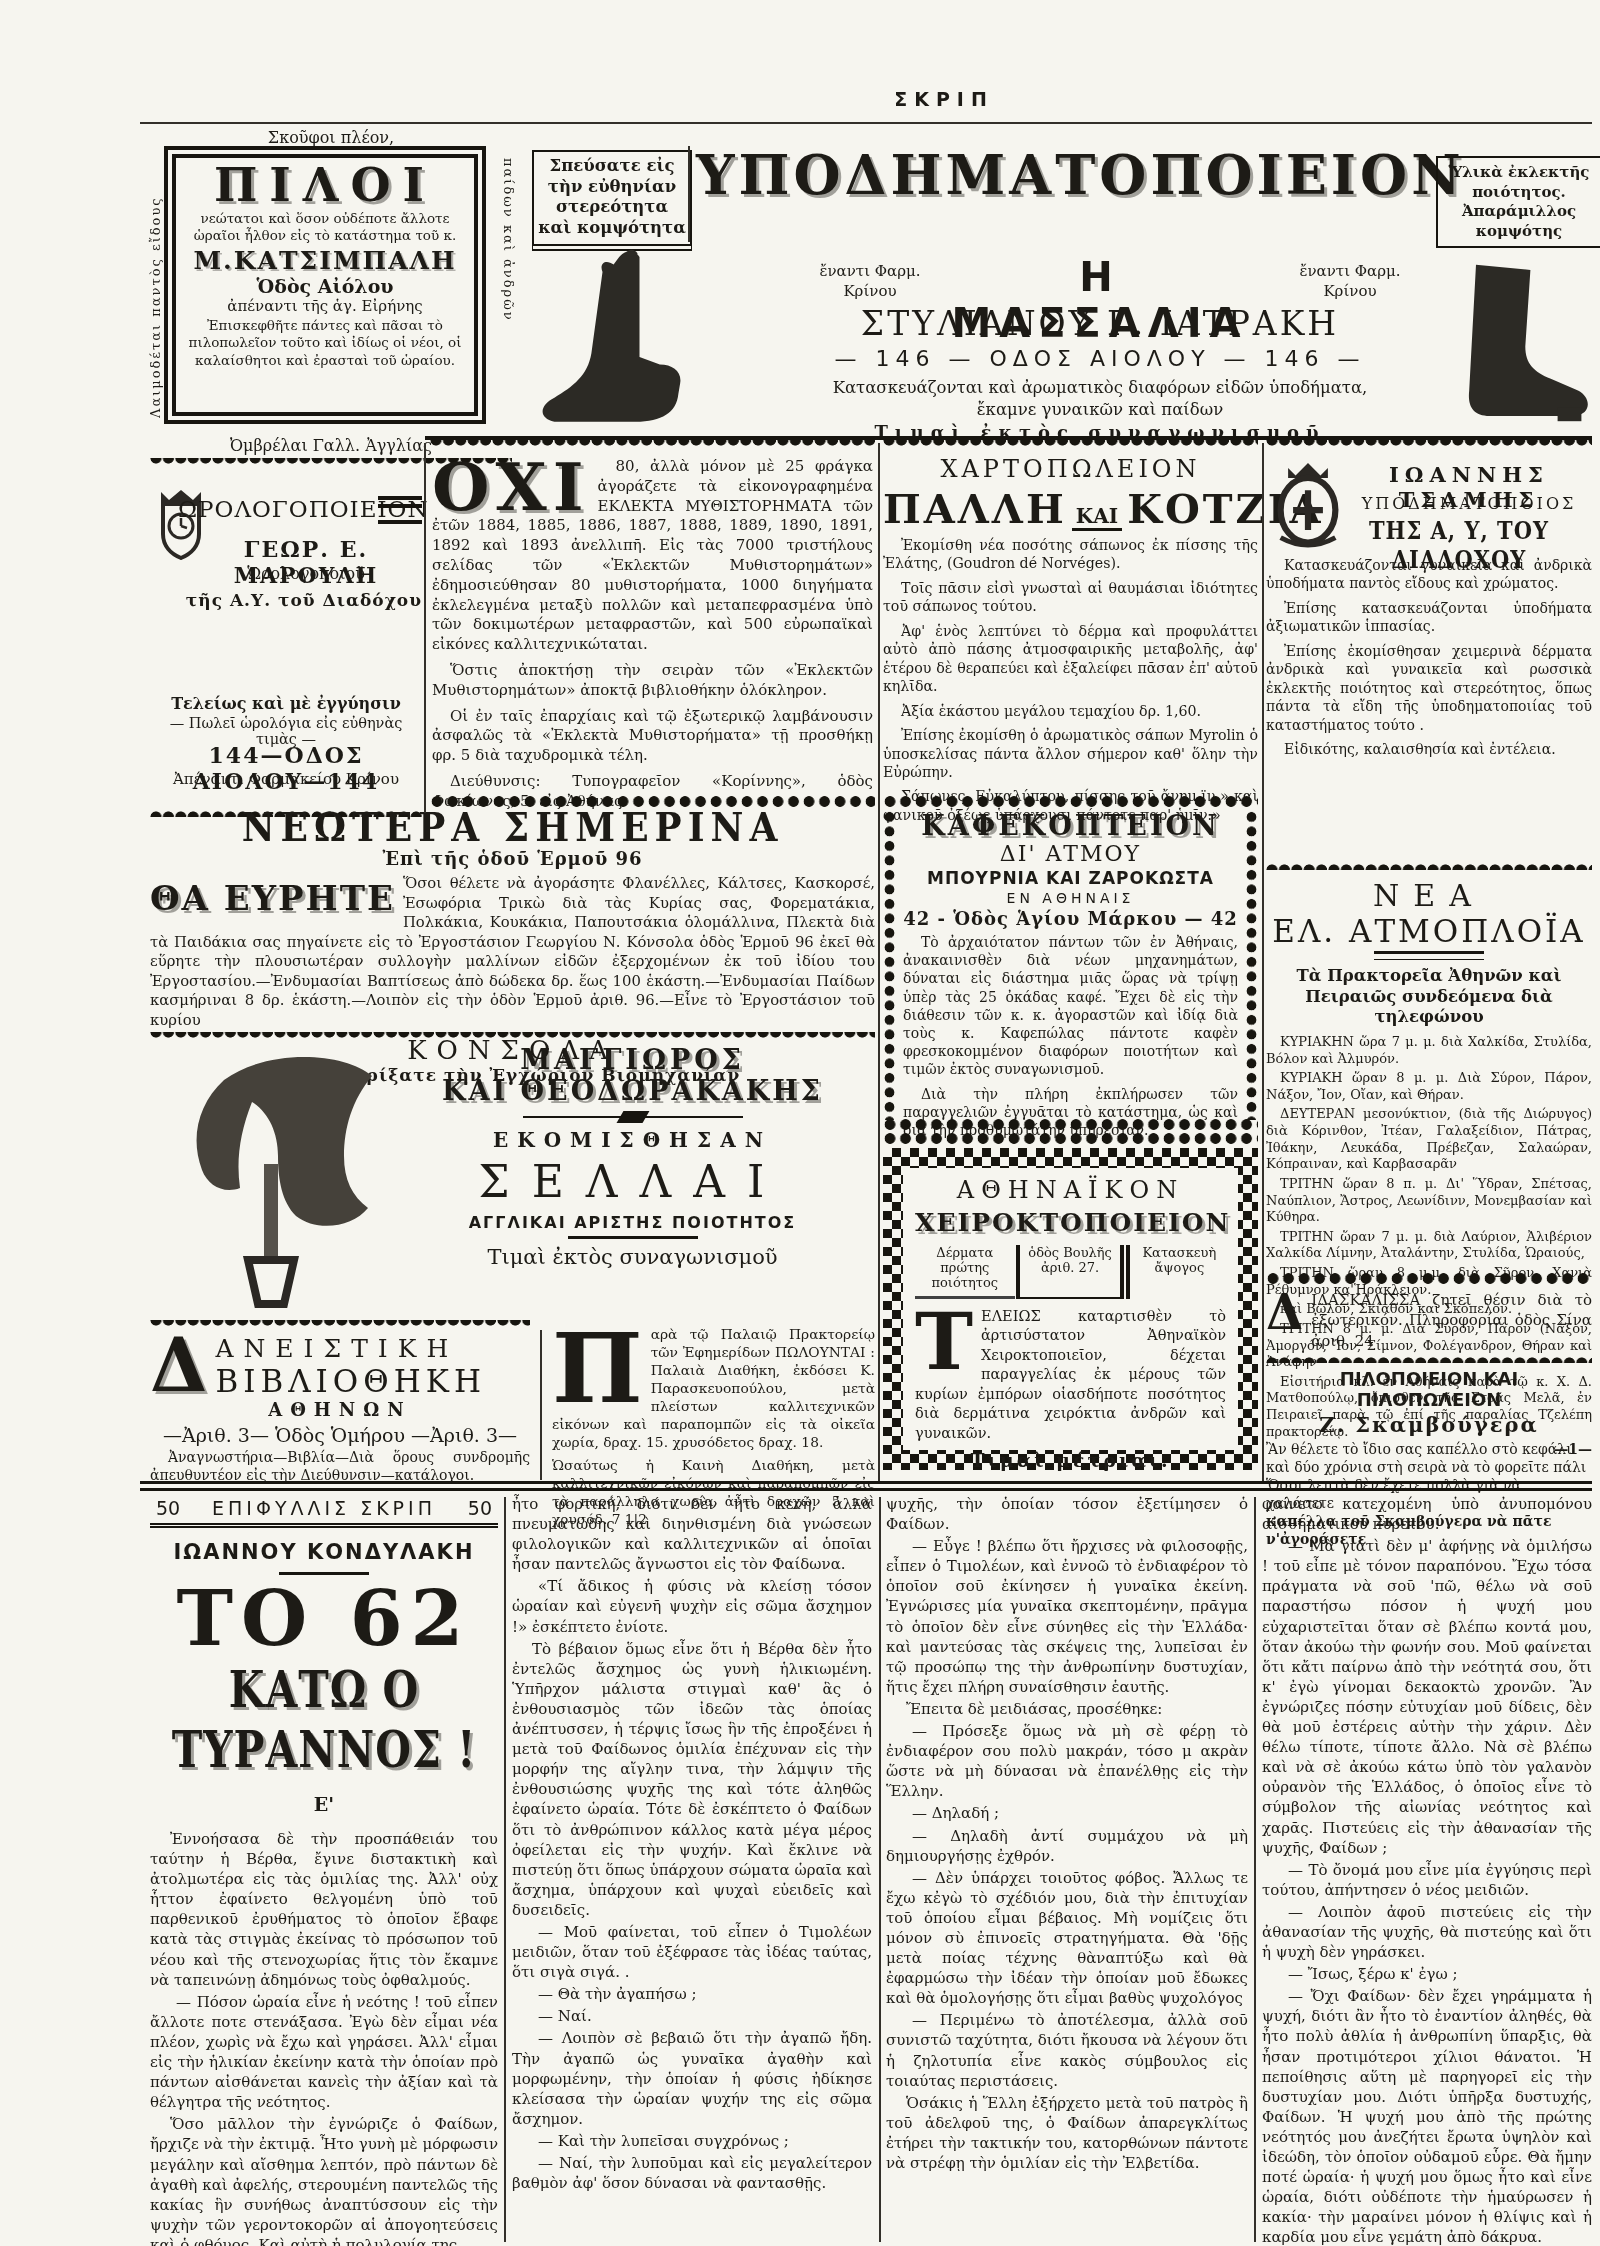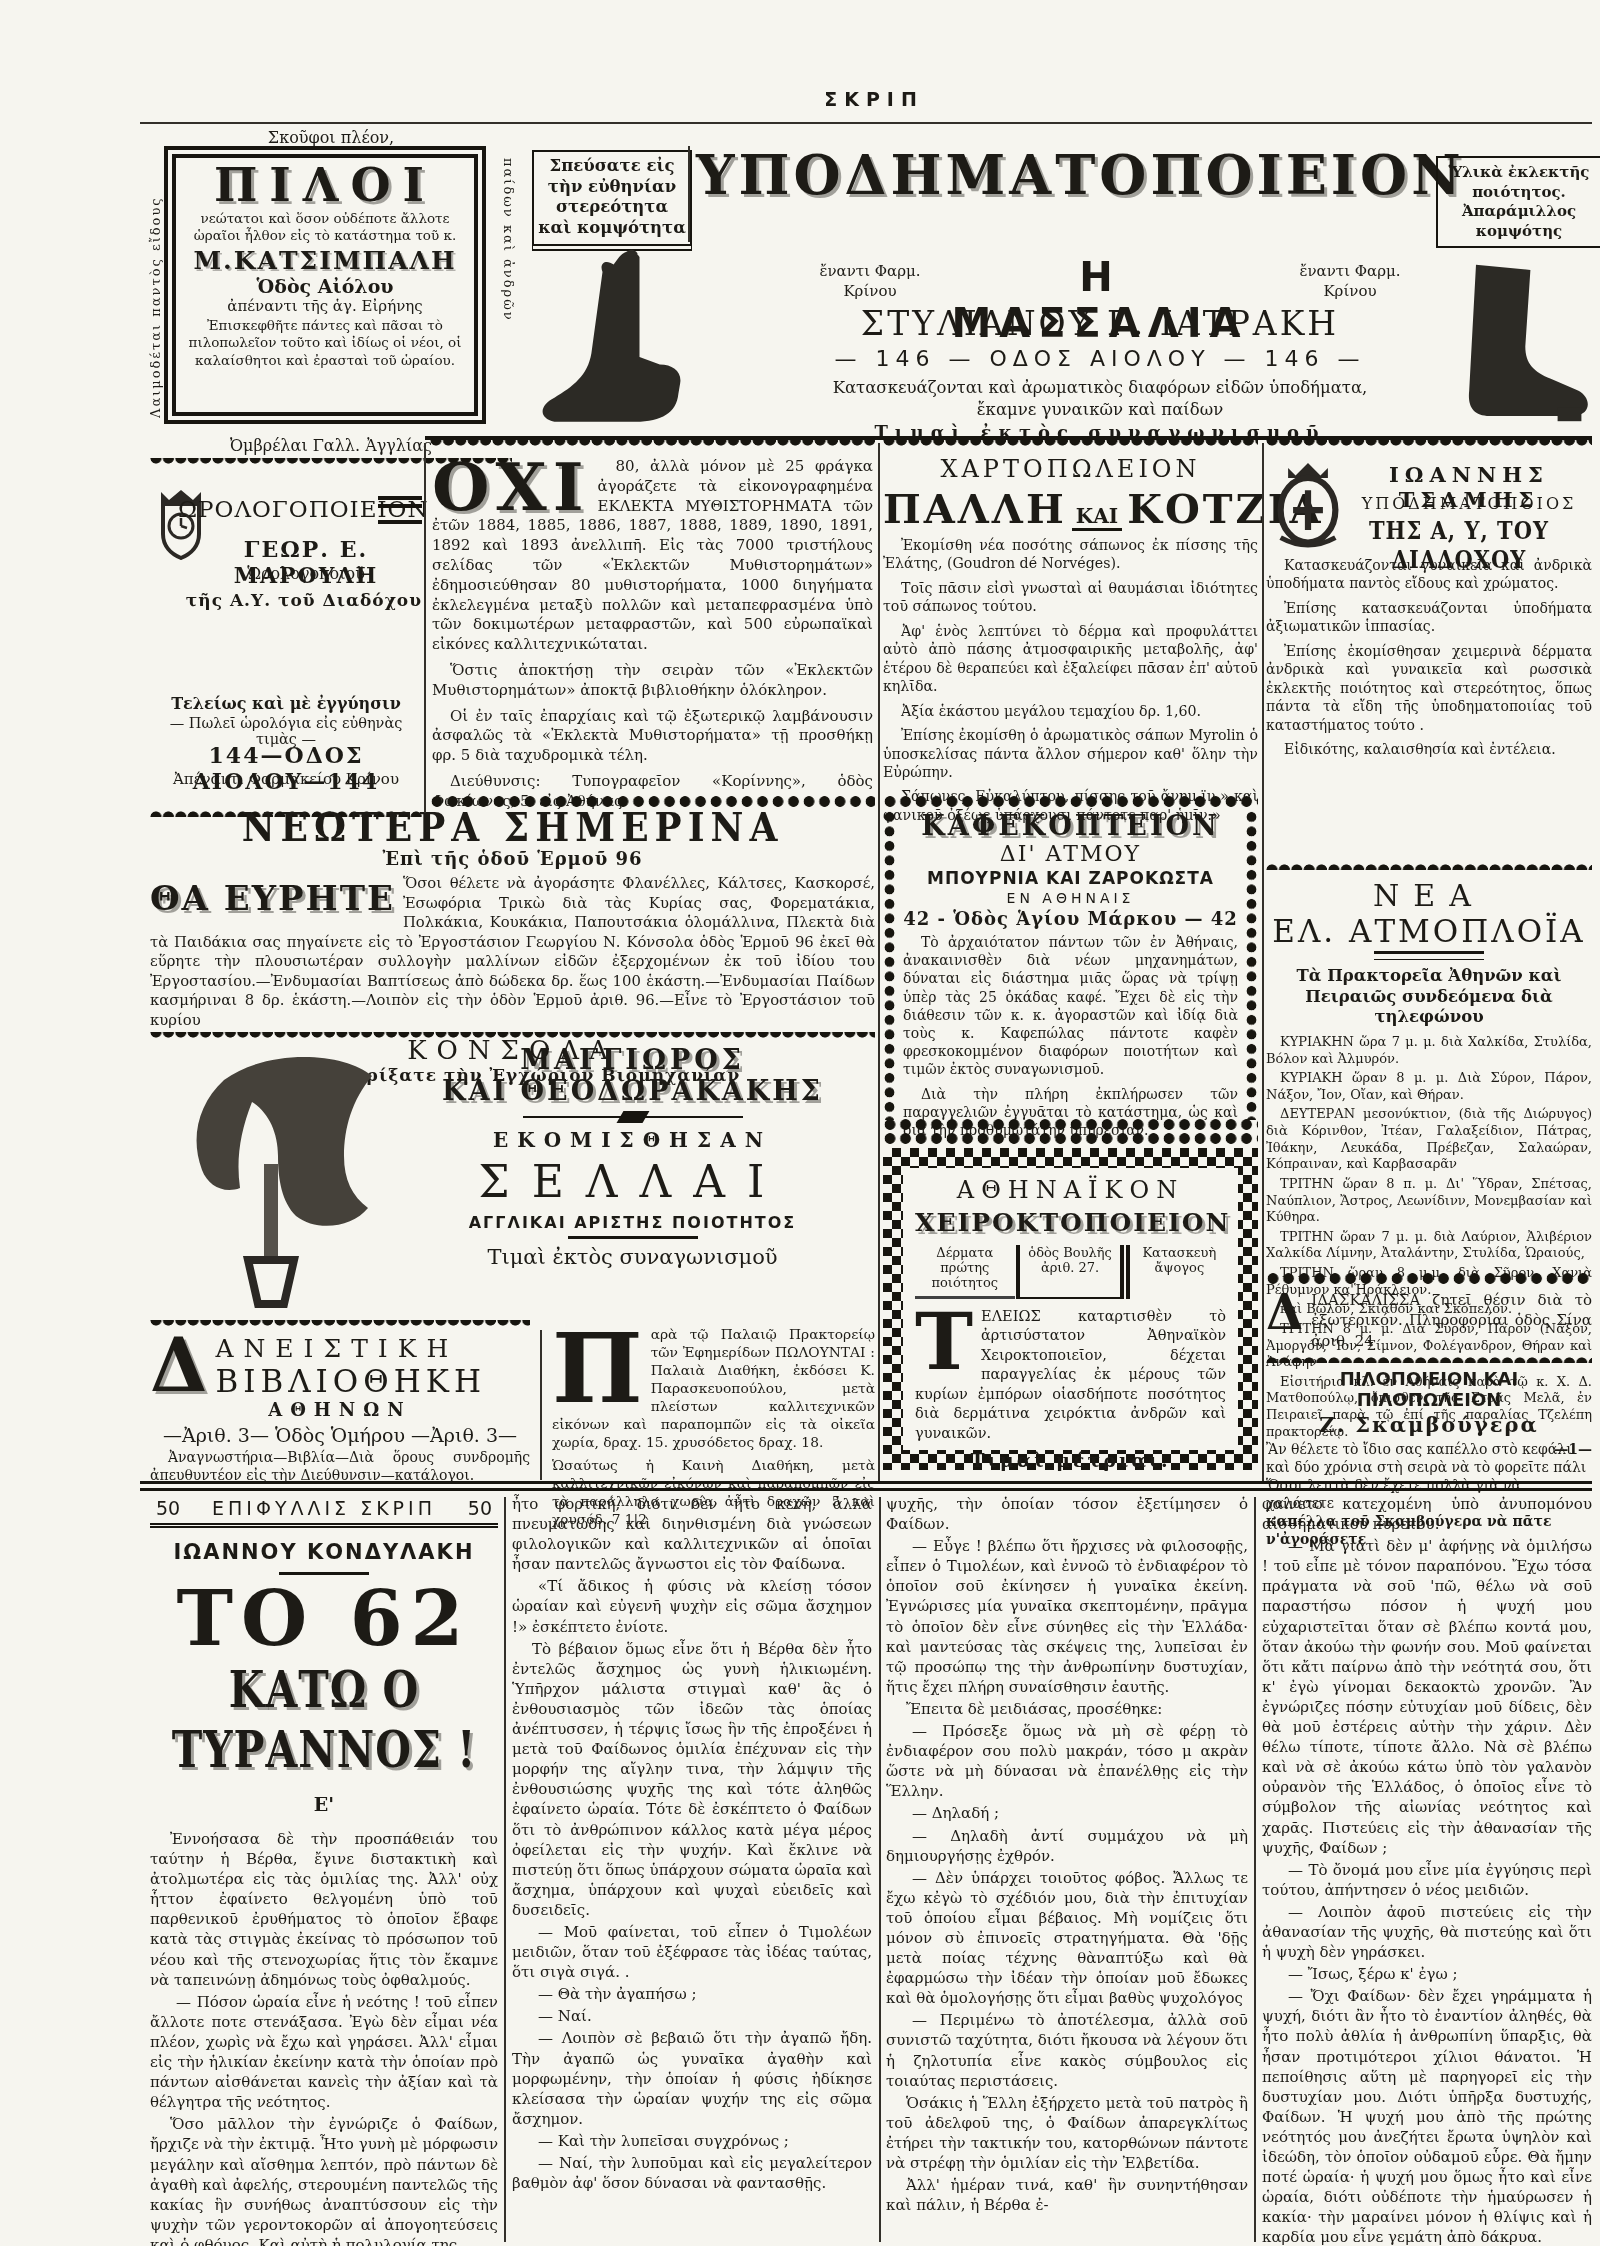--- a/index.html
+++ b/index.html
@@ -26,21 +26,21 @@
   .checker{background:repeating-conic-gradient(#17150f 0 25%,#f6f5ef 0 50%);background-size:18px 18px;}
   .smallrule{height:3px;background:#17150f;margin:4px auto;}
   .feu p{font-size:15px;line-height:1.34;margin:0 0 2px 0;text-indent:20px;text-align:justify;}
   .feu p.dia{text-indent:26px;}
 </style>
 </head>
 <body>
 
 <div id="page">
 
-  <div class="b sans ctr" style="left:784px;top:88px;width:180px;font-size:19px;font-weight:700;letter-spacing:7px;">ΣΚΡΙΠ</div>
+  <div class="b sans ctr" style="left:854px;top:88px;width:180px;font-size:19px;font-weight:700;letter-spacing:7px;">ΣΚΡΙΠ</div>
   <div class="hthin" style="left:140px;top:122px;width:1452px;"></div>
 
   <section class="b" style="left:150px;top:128px;width:362px;height:300px;">
     <div class="ctr" style="font-size:16px;">Σκοῦφοι πλέον,</div>
     <div style="position:absolute;left:22px;top:26px;width:306px;height:262px;border:4px solid #17150f;outline:4px solid #17150f;outline-offset:4px;padding:4px 10px;box-sizing:border-box;text-align:center;">
       <div class="shadowed" style="font-size:46px;font-weight:700;letter-spacing:12px;line-height:1;">ΠΙΛΟΙ</div>
       <div style="font-size:13.5px;line-height:1.25;margin-top:2px;">νεώτατοι καὶ ὅσον οὐδέποτε ἄλλοτε ὡραῖοι ἦλθον εἰς τὸ κατάστημα τοῦ κ.</div>
       <div style="font-size:25px;font-weight:700;letter-spacing:2px;margin-top:2px;text-shadow:2px 2px 0 rgba(23,21,15,0.3);">Μ.ΚΑΤΣΙΜΠΑΛΗ</div>
       <div style="font-size:19px;font-weight:700;">Ὁδὸς Αἰόλου</div>
       <div style="font-size:15px;">ἀπέναντι τῆς ἁγ. Εἰρήνης</div>
@@ -323,21 +323,20 @@
   <section class="b feu" style="left:886px;top:1494px;width:362px;height:748px;">
     <p style="text-indent:0;">ψυχῆς, τὴν ὁποίαν τόσον ἐξετίμησεν ὁ Φαίδων.</p>
     <p class="dia">— Εὖγε ! βλέπω ὅτι ἤρχισες νὰ φιλοσοφῇς, εἶπεν ὁ Τιμολέων, καὶ ἐννοῶ τὸ ἐνδιαφέρον τὸ ὁποῖον σοῦ ἐκίνησεν ἡ γυναῖκα ἐκείνη. Ἐγνώρισες μία γυναῖκα σκεπτομένην, πρᾶγμα τὸ ὁποῖον δὲν εἶνε σύνηθες εἰς τὴν Ἑλλάδα· καὶ μαντεύσας τὰς σκέψεις της, λυπεῖσαι ἐν τῷ προσώπῳ της τὴν ἀνθρωπίνην δυστυχίαν, ἥτις ἔχει πλήρη συναίσθησιν ἑαυτῆς.</p>
     <p>Ἔπειτα δὲ μειδιάσας, προσέθηκε:</p>
     <p class="dia">— Πρόσεξε ὅμως νὰ μὴ σὲ φέρῃ τὸ ἐνδιαφέρον σου πολὺ μακράν, τόσο μ ακρὰν ὥστε νὰ μὴ δύνασαι νὰ ἐπανέλθῃς εἰς τὴν Ἕλλην.</p>
     <p class="dia">— Δηλαδή ;</p>
     <p class="dia">— Δηλαδὴ ἀντί συμμάχου νὰ μὴ δημιουργήσῃς ἐχθρόν.</p>
     <p class="dia">— Δὲν ὑπάρχει τοιοῦτος φόβος. Ἄλλως τε ἔχω κἐγὼ τὸ σχέδιόν μου, διὰ τὴν ἐπιτυχίαν τοῦ ὁποίου εἶμαι βέβαιος. Μὴ νομίζεις ὅτι μόνον σὺ ἐπινοεῖς στρατηγήματα. Θὰ 'δῇς μετὰ ποίας τέχνης θὰναπτύξω καὶ θὰ ἐφαρμώσω τὴν ἰδέαν τὴν ὁποίαν μοῦ ἔδωκες καὶ θὰ ὁμολογήσῃς ὅτι εἶμαι βαθὺς ψυχολόγος</p>
     <p class="dia">— Περιμένω τὸ ἀποτέλεσμα, ἀλλὰ σοῦ συνιστῶ ταχύτητα, διότι ἤκουσα νὰ λέγουν ὅτι ἡ ζηλοτυπία εἶνε κακὸς σύμβουλος εἰς τοιαύτας περιστάσεις.</p>
     <p>Ὁσάκις ἡ Ἕλλη ἐξήρχετο μετὰ τοῦ πατρὸς ἢ τοῦ ἀδελφοῦ της, ὁ Φαίδων ἀπαρεγκλίτως ἐτήρει τὴν τακτικήν του, κατορθώνων πάντοτε νὰ στρέφῃ τὴν ὁμιλίαν εἰς τὴν Ἐλβετίδα.</p>
-    <p>Ἀλλ' ἡμέραν τινά, καθ' ἣν συνηντήθησαν καὶ πάλιν, ἡ Βέρθα ἐ-</p>
   </section>
 
   <section class="b feu" style="left:1262px;top:1494px;width:330px;height:748px;">
     <p style="text-indent:0;">φαίνετο κατεχομένη ὑπὸ ἀνυπομόνου αἰσθηματικοῦ πυρετοῦ.</p>
     <p class="dia">— Μὰ γιατὶ δὲν μ' ἀφήνῃς νὰ ὁμιλήσω ! τοῦ εἶπε μὲ τόνον παραπόνου. Ἔχω τόσα πράγματα νὰ σοῦ 'πῶ, θέλω νὰ σοῦ παραστήσω πόσον ἡ ψυχή μου εὐχαριστεῖται ὅταν σὲ βλέπω κοντά μου, ὅταν ἀκούω τὴν φωνήν σου. Μοῦ φαίνεται ὅτι κἄτι παίρνω ἀπὸ τὴν νεότητά σου, ὅτι κ' ἐγὼ γίνομαι δεκαοκτὼ χρονῶν. Ἂν ἐγνώριζες πόσην εὐτυχίαν μοῦ δίδεις, δὲν θὰ μοῦ ἐστέρεις αὐτὴν τὴν χάριν. Δὲν θέλω τίποτε, τίποτε ἄλλο. Νὰ σὲ βλέπω καὶ νὰ σὲ ἀκούω κάτω ὑπὸ τὸν γαλανὸν οὐρανὸν τῆς Ἑλλάδος, ὁ ὁποῖος εἶνε τὸ σύμβολον τῆς αἰωνίας νεότητος καὶ χαρᾶς. Πιστεύεις εἰς τὴν ἀθανασίαν τῆς ψυχῆς, Φαίδων ;</p>
     <p class="dia">— Τὸ ὄνομά μου εἶνε μία ἐγγύησις περὶ τούτου, ἀπήντησεν ὁ νέος μειδιῶν.</p>
     <p class="dia">— Λοιπὸν ἀφοῦ πιστεύεις εἰς τὴν ἀθανασίαν τῆς ψυχῆς, θὰ πιστεύῃς καὶ ὅτι ἡ ψυχὴ δὲν γηράσκει.</p>
     <p class="dia">— Ἴσως, ξέρω κ' ἐγω ;</p>
     <p class="dia">— Ὄχι Φαίδων· δὲν ἔχει γηράμματα ἡ ψυχή, διότι ἂν ἦτο τὸ ἐναντίον ἀληθές, θὰ ἦτο πολὺ ἀθλία ἡ ἀνθρωπίνη ὕπαρξις, θὰ ἦσαν προτιμότεροι χίλιοι θάνατοι. Ἡ πεποίθησις αὕτη μὲ παρηγορεῖ εἰς τὴν δυστυχίαν μου. Διότι ὑπῆρξα δυστυχής, Φαίδων. Ἡ ψυχή μου ἀπὸ τῆς πρώτης νεότητός μου ἀνεζήτει ἔρωτα ὑψηλὸν καὶ ἰδεώδη, τὸν ὁποῖον οὐδαμοῦ εὗρε. Θὰ ἤμην ποτέ ὡραία· ἡ ψυχή μου ὅμως ἦτο καὶ εἶνε ὡραία, διότι οὐδέποτε τὴν ἡμαύρωσεν ἡ κακία· τὴν μαραίνει μόνον ἡ θλίψις καὶ ἡ καρδία μου εἶνε γεμάτη ἀπὸ δάκρυα.</p>
 

